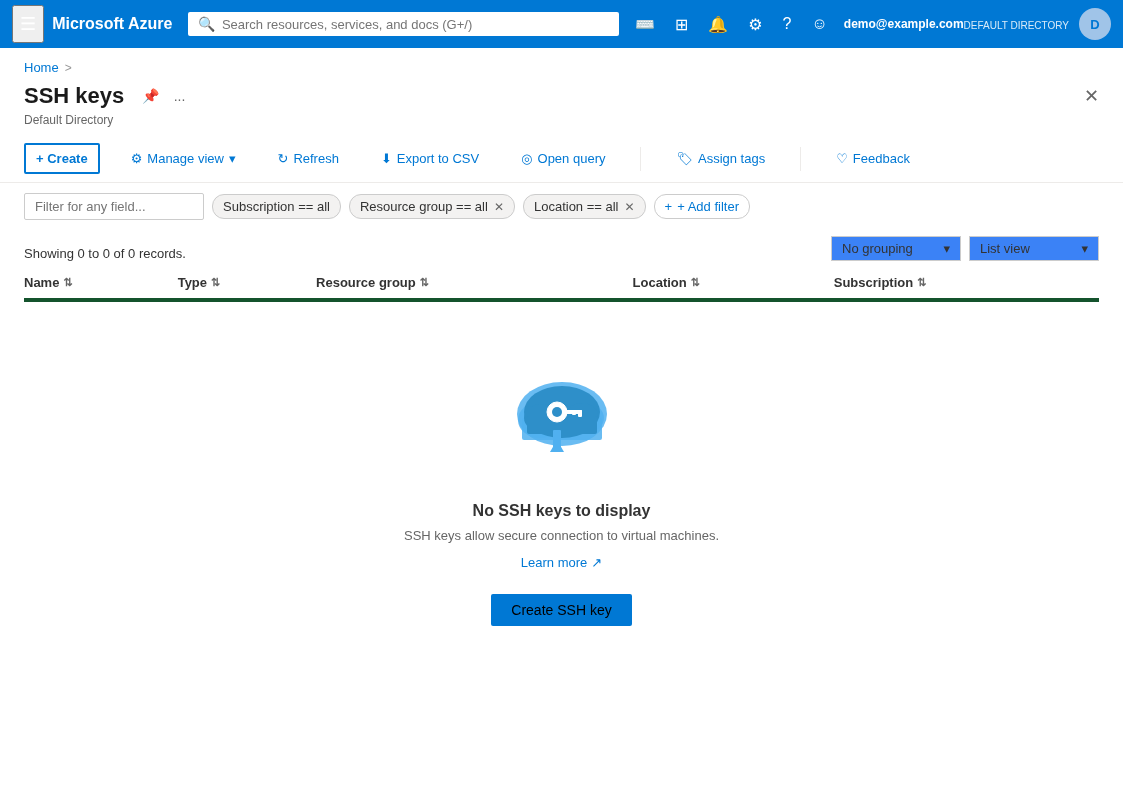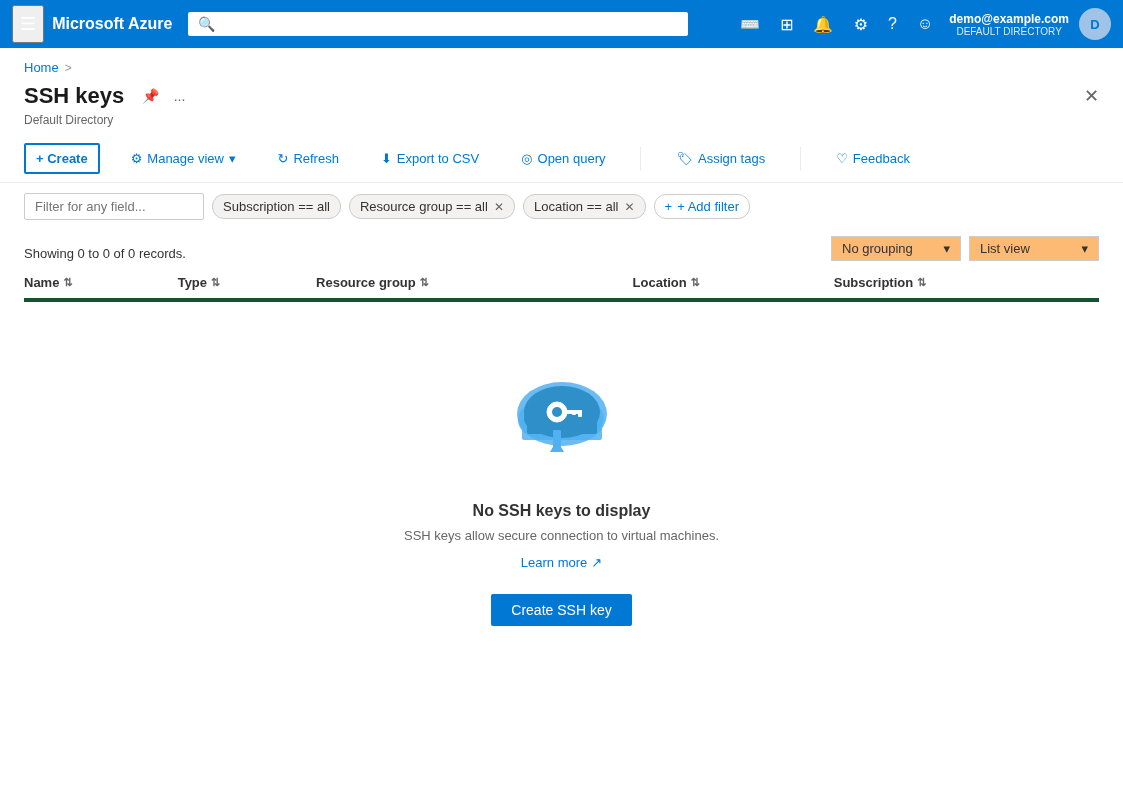--- a/index.html
+++ b/index.html
@@ -55,22 +55,22 @@
       color: white;
       background: transparent;
       border: none;
       cursor: pointer;
       padding: 6px 8px;
       font-size: 16px;
       border-radius: 2px;
     }
     .topnav-user {
       display: flex;
-      flex-direction: column;
-      align-items: center;
+      flex-direction: row;
+      align-items: flex-end;
       color: white;
       font-size: 11px;
       margin-left: 4px;
     }
     .topnav-user-name { font-size: 12px; font-weight: 600; }
     .topnav-user-dir { font-size: 10px; opacity: 0.85; }
     .topnav-avatar {
       width: 32px; height: 32px;
       border-radius: 50%;
       background: #a0c4e8;
@@ -236,21 +236,21 @@
       gap: 8px;
     }
     .records-select {
       display: flex;
       align-items: center;
       gap: 4px;
       border: 1px solid #ccc;
       padding: 4px 10px;
       font-size: 13px;
       cursor: pointer;
-      background: #fdba74;
+      background: #3b82f6;
       min-width: 130px;
       justify-content: space-between;
     }
 
     
     .table-container {
       padding: 0 24px;
     }
     .data-table {
       width: 100%;
@@ -301,36 +301,37 @@
       color: #0078d4;
       text-decoration: none;
       font-size: 13px;
       display: inline-flex;
       align-items: center;
       gap: 4px;
       margin-bottom: 24px;
     }
     .create-ssh-btn {
       background: #0078d4;
-      color: #ffffff;
+      color: #000000;
       border: none;
       padding: 8px 20px;
       font-size: 14px;
       cursor: pointer;
       border-radius: 2px;
     }
   </style>
 </head>
 <body>
 
 <div class="topnav">
   <button class="topnav-hamburger">☰</button>
   <span class="topnav-logo">Microsoft Azure</span>
   <div class="topnav-search">
     <span class="topnav-search-icon">🔍</span>
+    <input type="text" placeholder="Search resources, services, and docs (G+/)" style="">
   </div>
   <div class="topnav-icons">
     <button class="topnav-icon-btn" title="Cloud Shell">⌨️</button>
     <button class="topnav-icon-btn" title="Directory">⊞</button>
     <button class="topnav-icon-btn" title="Notifications">🔔</button>
     <button class="topnav-icon-btn" title="Settings">⚙</button>
     <button class="topnav-icon-btn" title="Help">?</button>
     <button class="topnav-icon-btn" title="Feedback">☺</button>
     <div class="topnav-user">
       <span class="topnav-user-name">demo@example.com</span>

